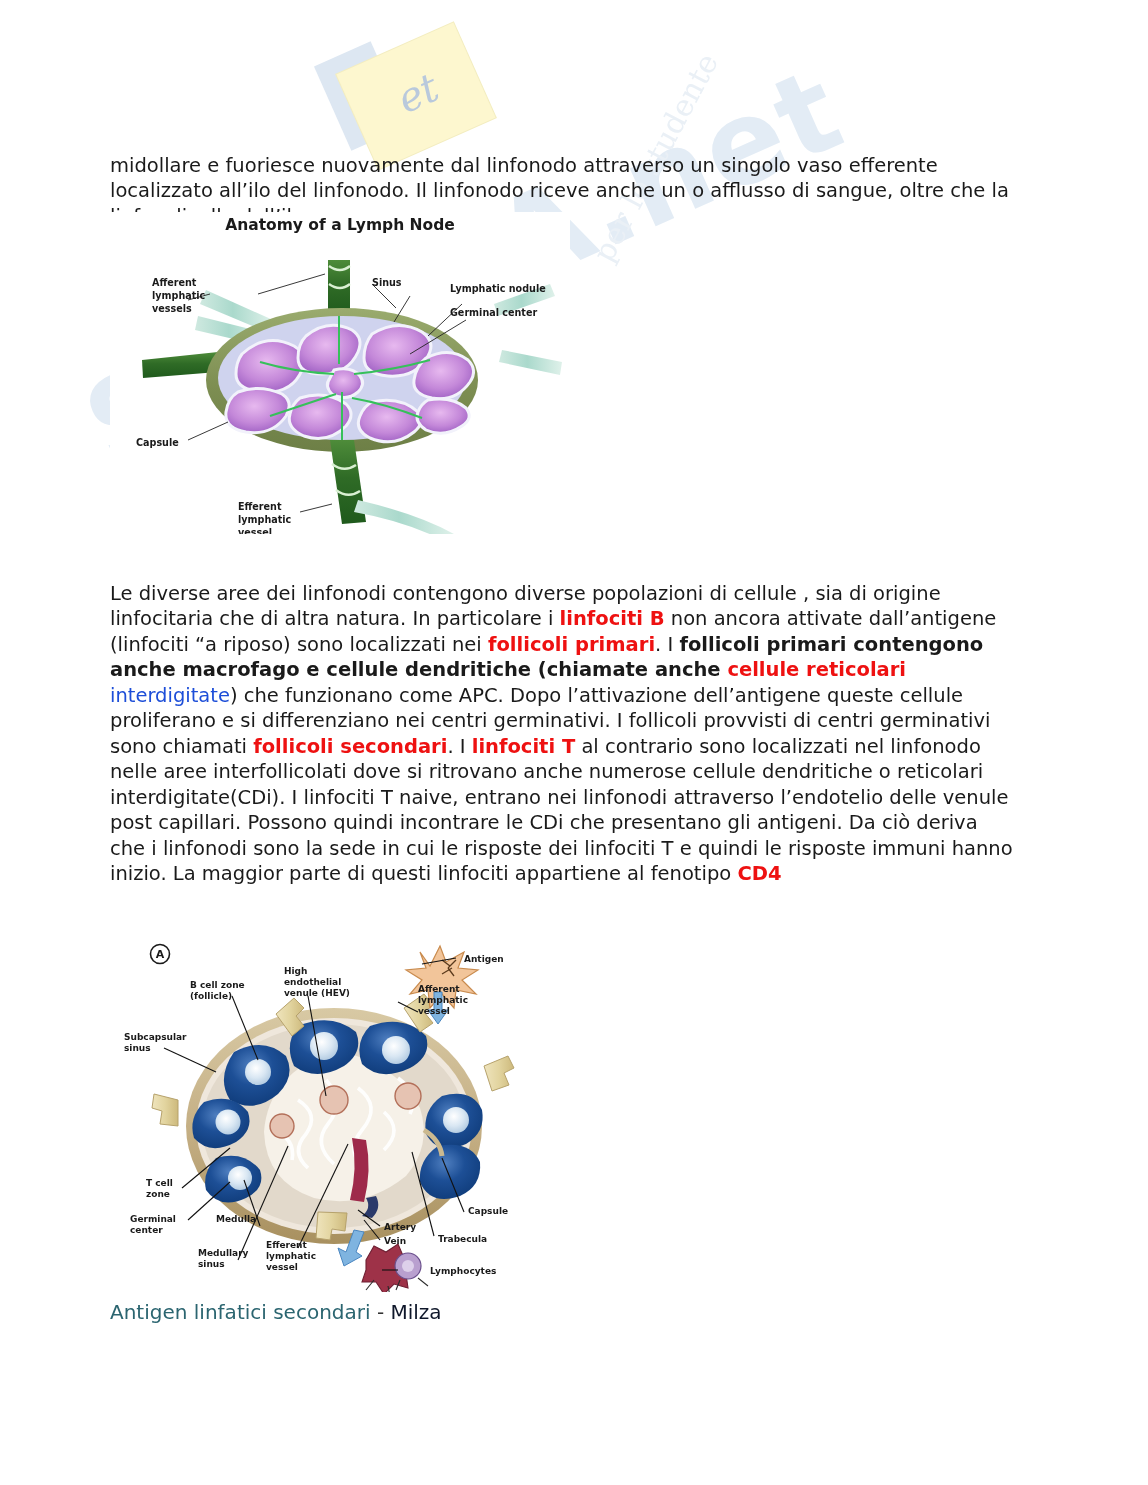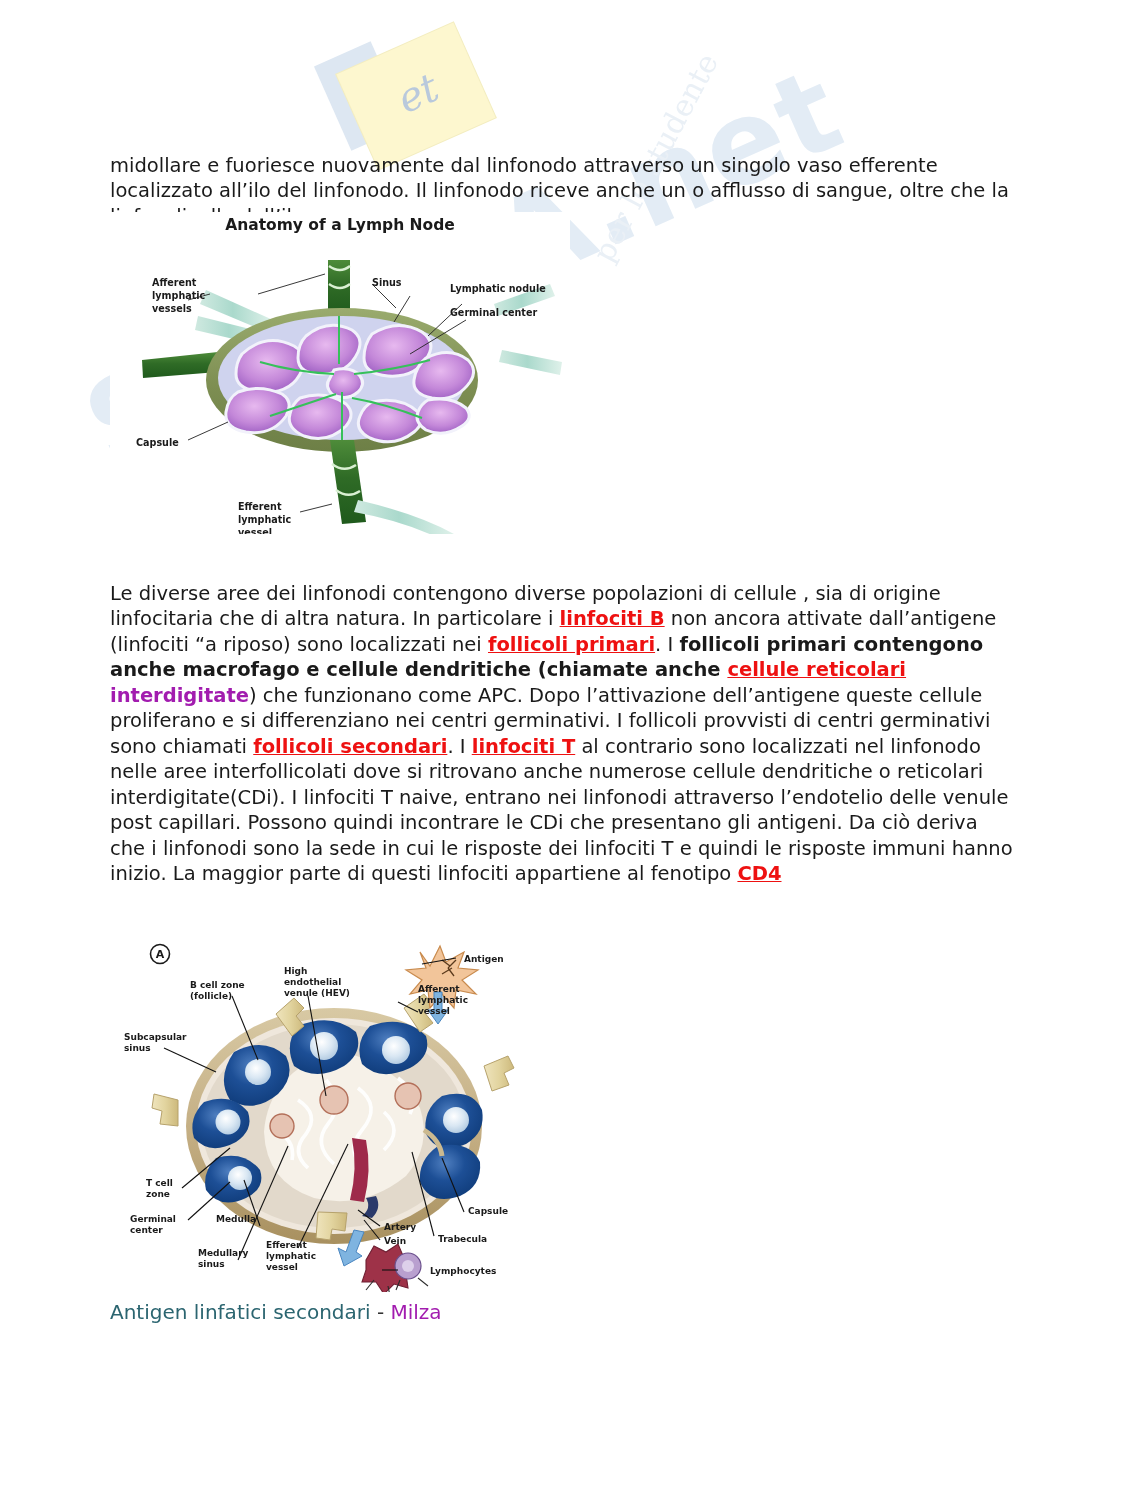--- a/index.html
+++ b/index.html
@@ -48,31 +48,31 @@
 
   
   .content{position:relative;z-index:2;}
   .para{
     position:absolute;left:110px;width:905px;
     font-size:19.5px;line-height:25.5px;color:#1a1a1a;
     font-family:"DejaVu Sans","Liberation Sans",sans-serif;
   }
   #para-intro{top:133px;}
   #para-body{top:561px;}
-  .red{color:#ee1111;font-weight:700;text-decoration:underline;}
-  .red-plain{color:#a21caf;font-weight:700;}
+  .red{color:#ee1111;font-weight:700;}
+  .red-plain{color:#1d4ed8;font-weight:400;}
   .bold{font-weight:700;}
 
   .caption{
     position:absolute;left:110px;top:1300px;
     font-size:20px;color:#2b6570;
     font-family:"DejaVu Sans","Liberation Sans",sans-serif;
   }
   .caption .dash{color:#333;}
-  .caption .milza{color:#a21caf;}
+  .caption .milza{color:#0f172a;}
 
   
   .fig{position:absolute;background:#15803d;}
   #fig-lymph-node{left:110px;top:212px;width:460px;height:322px;}
   #fig-lymph-node-detail{left:112px;top:930px;width:470px;height:362px;}
   .fig svg{display:block;width:100%;height:100%;}
   .lbl{font-family:"DejaVu Sans","Liberation Sans",sans-serif;fill:#1a1a1a;}
 </style>
 </head>
 <body>

